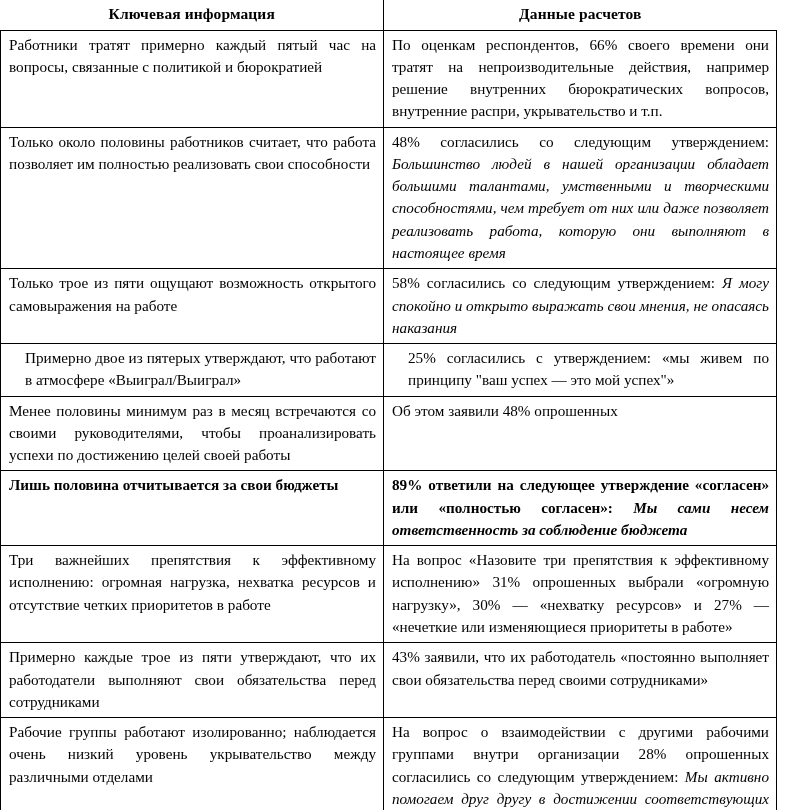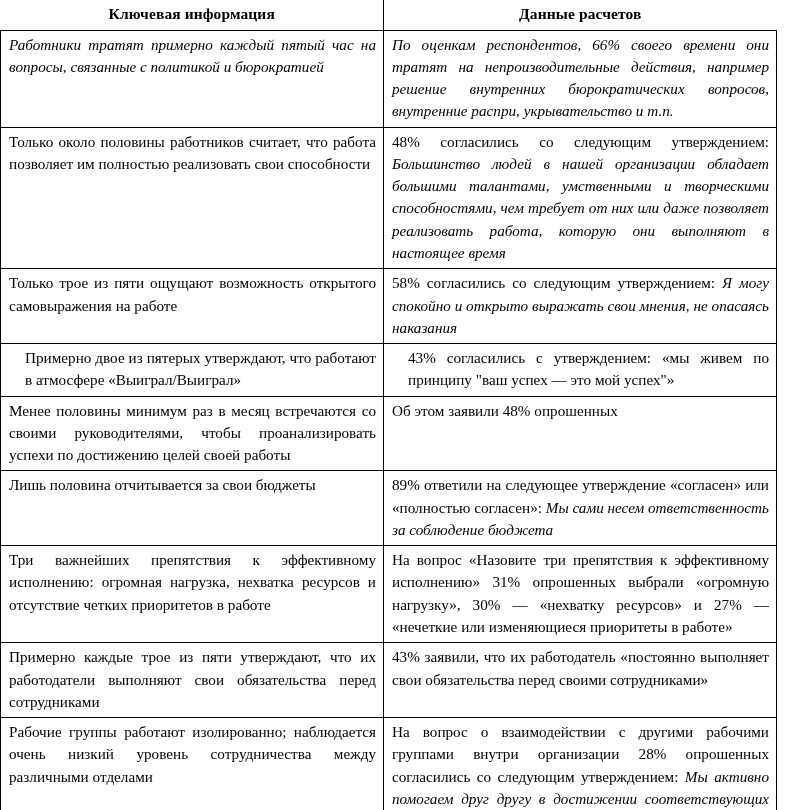--- a/index.html
+++ b/index.html
@@ -69,26 +69,26 @@
   tbody tr:last-child td { border-bottom: none; }
 
   .cell-key p,
   .cell-data p {
     margin: 0;
   }
 
   .it { font-style: italic; }
 
   
-  tr[data-row="0"] td { height: 82px; font-style: italic; }
+  tr[data-row="0"] td { height: 82px; }
   tr[data-row="1"] td { height: 118px; }
   tr[data-row="2"] td { height: 63px; }
   tr[data-row="3"] td { height: 42px; padding-left: 24px; }
   tr[data-row="4"] td { height: 60px; }
-  tr[data-row="5"] td { height: 65px; }
+  tr[data-row="5"] td { height: 65px; font-weight: bold; }
   tr[data-row="6"] td { height: 76px; }
   tr[data-row="7"] td { height: 64px; }
   tr[data-row="8"] td { height: 107px; }
 </style>
 </head>
 <body>
 
 <div class="sheet">
   <table class="key-table">
     <colgroup>
@@ -124,21 +124,21 @@
           </td>
           <td class="cell-data">
             <p><span>58% согласились со следующим утверждением: </span><span class="it">Я могу спокойно и открыто выражать свои мнения, не опасаясь наказания</span></p>
           </td>
         </tr>
         <tr data-row="3">
           <td class="cell-key">
             <p>Примерно двое из пятерых утверждают, что работают в атмосфере «Выиграл/Выиграл»</p>
           </td>
           <td class="cell-data">
-            <p><span>43% согласились с утверждением: «мы живем по принципу "ваш успех — это мой успех"»</span></p>
+            <p><span>25% согласились с утверждением: «мы живем по принципу "ваш успех — это мой успех"»</span></p>
           </td>
         </tr>
         <tr data-row="4">
           <td class="cell-key">
             <p>Менее половины минимум раз в месяц встречаются со своими руководителями, чтобы проанализировать успехи по достижению целей своей работы</p>
           </td>
           <td class="cell-data">
             <p><span>Об этом заявили 48% опрошенных</span></p>
           </td>
         </tr>
@@ -161,21 +161,21 @@
         <tr data-row="7">
           <td class="cell-key">
             <p>Примерно каждые трое из пяти утверждают, что их работодатели выполняют свои обязательства перед сотрудниками</p>
           </td>
           <td class="cell-data">
             <p><span>43% заявили, что их работодатель «постоянно выполняет свои обязательства перед своими сотрудниками»</span></p>
           </td>
         </tr>
         <tr data-row="8">
           <td class="cell-key">
-            <p>Рабочие группы работают изолированно; наблюдается очень низкий уровень сотрудничества между различными отделами</p>
+            <p>Рабочие группы работают изолированно; наблюдается очень низкий уровень укрывательство между различными отделами</p>
           </td>
           <td class="cell-data">
             <p><span>На вопрос о взаимодействии с другими рабочими группами внутри организации 28% опрошенных согласились со следующим утверждением: </span><span class="it">Мы активно помогаем друг другу в достижении соответствующих целей</span></p>
           </td>
         </tr>
       </tbody>
   </table>
 </div>
 
 </body></html>

